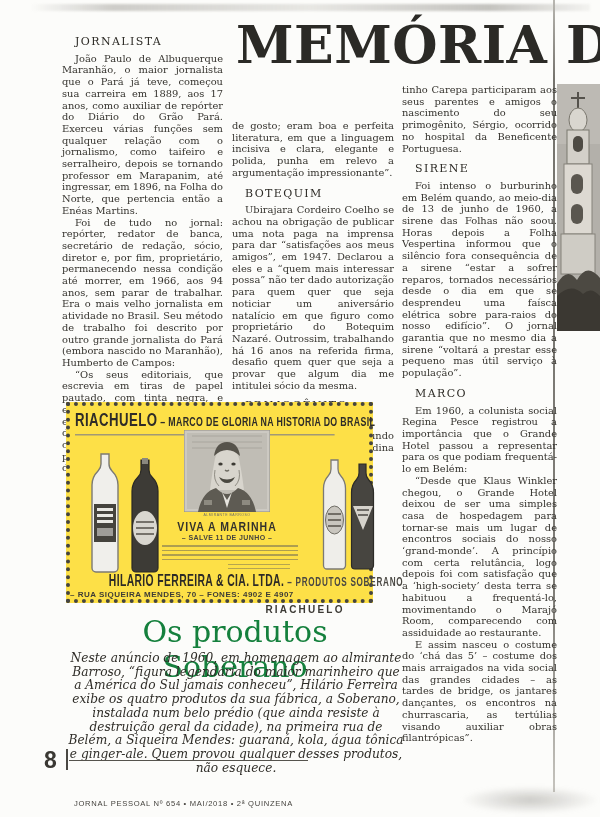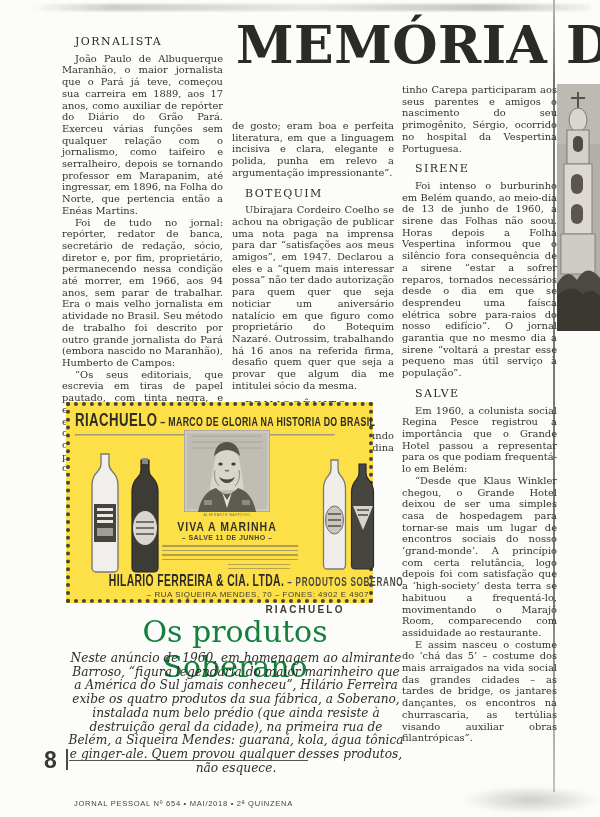--- a/index.html
+++ b/index.html
@@ -56,22 +56,22 @@
     font-family:"Liberation Sans",sans-serif;font-weight:bold;font-size:7px;letter-spacing:.4px;color:#45433e;}
   .ad-smallprint{position:absolute;left:92px;top:139px;width:136px;height:18px;
     background:repeating-linear-gradient(180deg,rgba(95,93,88,.5) 0 1.5px,rgba(0,0,0,0) 1.5px 4.6px);}
   .ad-smallprint2{position:absolute;left:158px;top:158px;width:62px;height:7px;
     background:repeating-linear-gradient(180deg,rgba(95,93,88,.45) 0 1.4px,rgba(0,0,0,0) 1.4px 4px);}
   .ad-company{position:absolute;left:0;top:164px;width:299px;text-align:center;white-space:nowrap;
     font-family:"Liberation Sans",sans-serif;color:#2c2a26;
     transform:scale(.74,1.15);transform-origin:top center;}
   .ad-company-bold{font-size:14px;font-weight:bold;letter-spacing:.5px;}
   .ad-company-rest{font-size:11px;font-weight:bold;letter-spacing:1px;color:#4a4843;}
-  .ad-address{position:absolute;left:0;top:184px;width:299px;text-align:right;
-    font-family:"Liberation Sans",sans-serif;font-weight:normal;font-size:8px;letter-spacing:.5px;color:#3d3b36;}
+  .ad-address{position:absolute;left:0;top:184px;width:299px;text-align:left;
+    font-family:"Liberation Sans",sans-serif;font-weight:bold;font-size:8px;letter-spacing:.5px;color:#3d3b36;}
   
   .propaganda-label{position:absolute;left:245px;top:604px;width:120px;text-align:center;
     font-family:"Liberation Sans",sans-serif;font-weight:bold;font-size:10px;letter-spacing:2.2px;color:#3c3a35;}
   .soberano-title{position:absolute;left:70px;top:614px;width:330px;text-align:center;
     font-size:30px;color:#15803d;}
   .soberano-body{position:absolute;left:68px;top:652px;width:336px;text-align:center;
     font-style:italic;font-size:12.2px;line-height:13.7px;color:#2f2d28;}
   
   .footer-num{position:absolute;left:44px;top:747px;font-family:"Liberation Sans",sans-serif;
     font-weight:bold;font-size:23px;color:#3a3833;}
@@ -116,24 +116,24 @@
       <div class="body-para">“Os seus editoriais, que escrevia em tiras de papel pautado, com tinta negra, e emendava com tinta vermelha, e cujas provas corrigia depois da meia-noite, não eram artigos comuns de jornalismo provinciano: eram expressões de arte e</div>
     </div>
   <div id="col2" class="col">
       <div class="body-para no-indent">de gosto; eram boa e perfeita literatura, em que a linguagem incisiva e clara, elegante e polida, punha em relevo a argumentação impressionante”.</div>
       <div class="sec-heading">BOTEQUIM</div>
       <div class="body-para">Ubirajara Cordeiro Coelho se achou na obrigação de publicar uma nota paga na imprensa para dar “satisfações aos meus amigos”, em 1947. Declarou a eles e a “quem mais interessar possa” não ter dado autorização para quem quer que seja noticiar um aniversário natalício em que figuro como proprietário do Botequim Nazaré. Outrossim, trabalhando há 16 anos na referida firma, desafio quem quer que seja a provar que algum dia me intitulei sócio da mesma.</div>
       <div class="sec-heading" style="margin-bottom: 18px;">PRIMOGÊNITO</div>
       <div class="body-para">Acima dessa nota, Edmundo Sampaio Carepa e Orlandina Novaes Cou-</div>
     </div>
   <div id="col3" class="col">
-      <div class="body-para no-indent">tinho Carepa participaram aos seus parentes e amigos o nascimento do seu primogênito, Sérgio, ocorrido no hospital da Vespertina Portuguesa.</div>
+      <div class="body-para no-indent">tinho Carepa participaram aos seus parentes e amigos o nascimento do seu primogênito, Sérgio, ocorrido no hospital da Beneficente Portuguesa.</div>
       <div class="sec-heading">SIRENE</div>
       <div class="body-para">Foi intenso o burburinho em Belém quando, ao meio-dia de 13 de junho de 1960, a sirene das Folhas não soou. Horas depois a Folha Vespertina informou que o silêncio fora consequência de a sirene “estar a sofrer reparos, tornados necessários desde o dia em que se desprendeu uma faísca elétrica sobre para-raios do nosso edifício”. O jornal garantia que no mesmo dia a sirene “voltará a prestar esse pequeno mas útil serviço à população”.</div>
-      <div class="sec-heading">SALVE</div>
+      <div class="sec-heading">MARCO</div>
       <div class="body-para">Em 1960, a colunista social Regina Pesce registrou a importância que o Grande Hotel passou a representar para os que podiam frequentá-lo em Belém:</div>
       <div class="body-para">“Desde que Klaus Winkler chegou, o Grande Hotel deixou de ser uma simples casa de hospedagem para tornar-se mais um lugar de encontros sociais do nosso ‘grand-monde’. A princípio com certa relutância, logo depois foi com satisfação que a ‘high-society’ desta terra se habituou a frequentá-lo, movimentando o Marajó Room, comparecendo com assiduidade ao restaurante.</div>
       <div class="body-para">E assim nasceu o costume do ‘chá das 5’ – costume dos mais arraigados na vida social das grandes cidades – as tardes de bridge, os jantares dançantes, os encontros na churrascaria, as tertúlias visando auxiliar obras filantrópicas”.</div>
     </div>
 
   <div class="ad">
     <div class="ad-title">
       <span class="ad-brand">RIACHUELO</span><span class="ad-title-rest"> – MARCO DE GLORIA NA HISTORIA DO BRASIL</span>
     </div>
 

